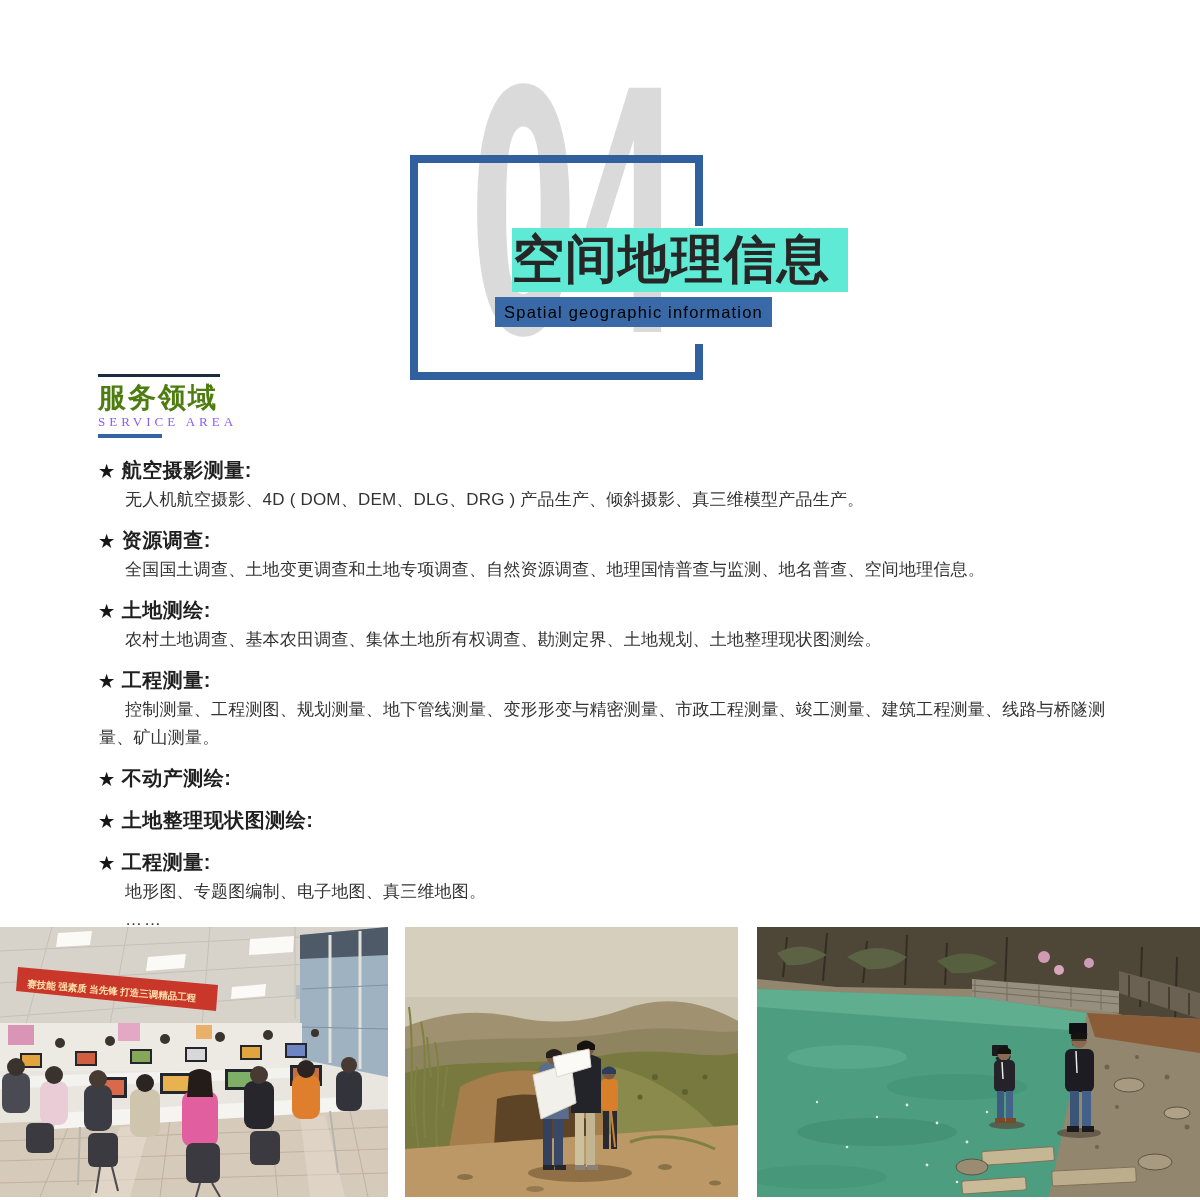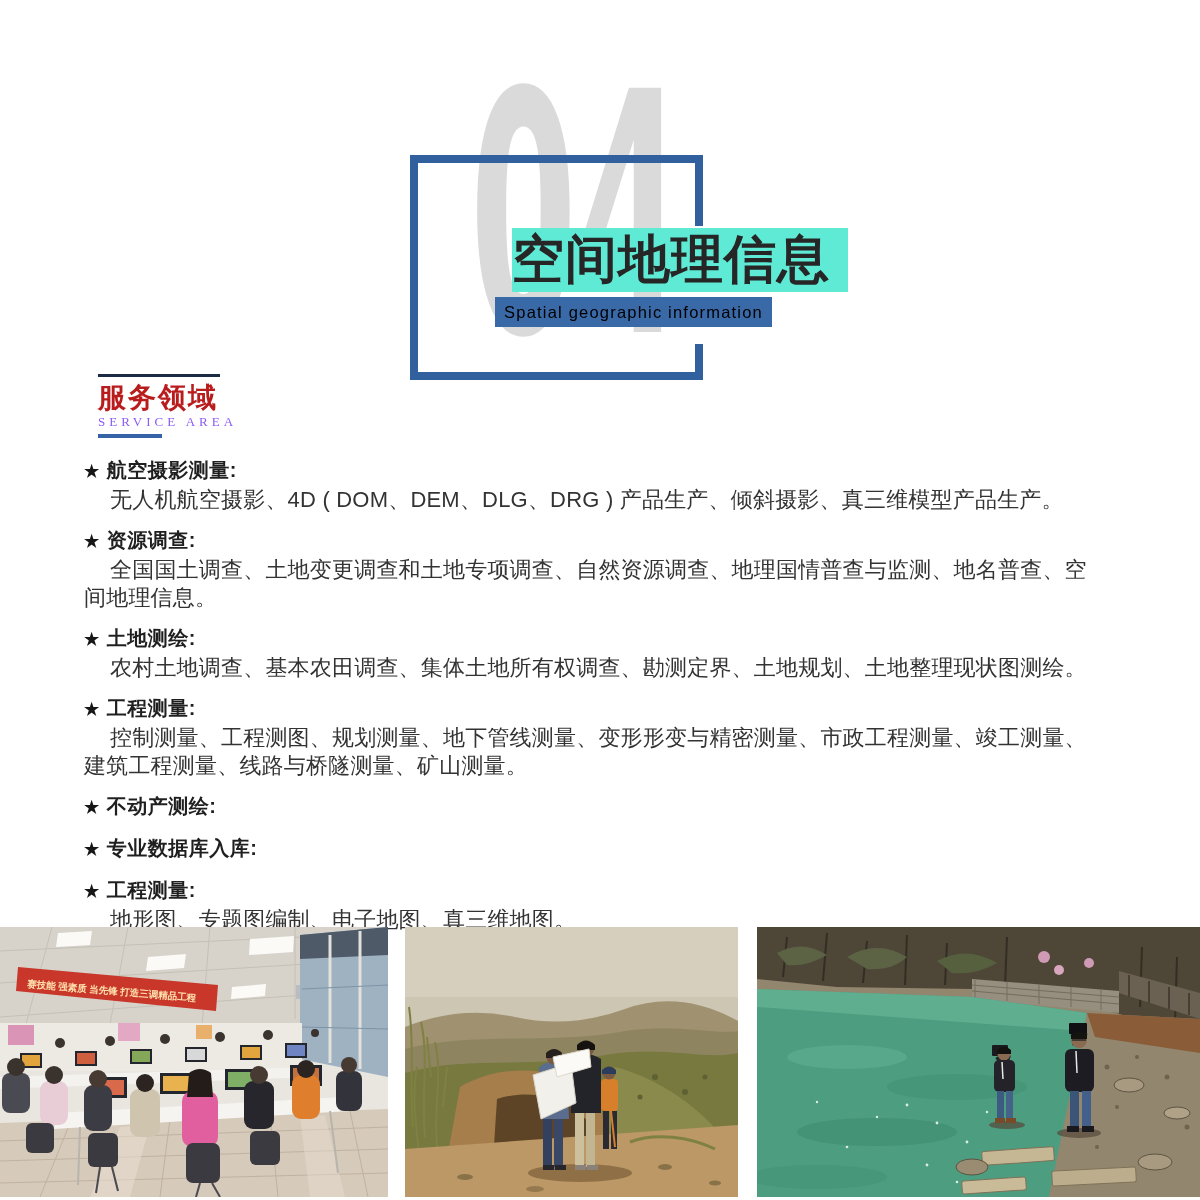--- a/index.html
+++ b/index.html
@@ -21,33 +21,33 @@
     letter-spacing:1px; line-height:62px; white-space:nowrap;
   }
   .subtitle-banner {
     position:absolute; left:495px; top:297px; width:277px; height:30px;
     background:#3A69A8; color:#000000; font-size:16.5px; letter-spacing:1.2px;
     text-align:center; line-height:30px; font-weight:400;
   }
   
   .sa { position:absolute; left:98px; top:374px; }
   .sa-topline { width:122px; height:3px; background:#1C2B45; margin-bottom:5px; }
-  .sa-title { font-size:28px; font-weight:600; color:#b91c1c; letter-spacing:2px; line-height:32px; }
+  .sa-title { font-size:28px; font-weight:600; color:#4d7c0f; letter-spacing:2px; line-height:32px; }
   .sa-sub { font-family:"Liberation Serif", serif; font-size:13px; letter-spacing:4px; color:#8b5cf6; margin-top:0; }
   .sa-underline { width:64px; height:4px; background:#3563A8; margin-top:4px; }
   
-  .services { position:absolute; left:84px; top:450px; width:1020px; padding-top:6px; }
+  .services { position:absolute; left:99px; top:450px; width:1020px; padding-top:6px; }
   .svc-h {
     font-size:20px; font-weight:bold; color:#1f1f1f; line-height:28px;
     margin-top:12px; letter-spacing:0.5px;
   }
   .svc:first-child .svc-h { margin-top:0; }
   .svc-h .star { font-size:17px; margin-right:7px; color:#161616; }
   .svc-d {
-    font-size:22px; color:#333333; line-height:28px; text-indent:26px;
+    font-size:17px; color:#333333; line-height:28px; text-indent:26px;
     letter-spacing:0.2px;
   }
   .dots { font-size:17px; color:#333; line-height:28px; text-indent:26px; letter-spacing:2px; }
   
   .photo { position:absolute; top:927px; height:270px; overflow:hidden; }
   .photo svg { display:block; width:100%; height:100%; }
   .photo-1 { left:0;     width:388px; }
   .photo-2 { left:405px; width:333px; }
   .photo-3 { left:757px; width:443px; }
 </style>
@@ -87,21 +87,21 @@
       <p class="svc-d">农村土地调查、基本农田调查、集体土地所有权调查、勘测定界、土地规划、土地整理现状图测绘。</p>
     </div>
     <div class="svc">
       <div class="svc-h"><span class="star">★</span><span>工程测量:</span></div>
       <p class="svc-d">控制测量、工程测图、规划测量、地下管线测量、变形形变与精密测量、市政工程测量、竣工测量、建筑工程测量、线路与桥隧测量、矿山测量。</p>
     </div>
     <div class="svc">
       <div class="svc-h"><span class="star">★</span><span>不动产测绘:</span></div>
     </div>
     <div class="svc">
-      <div class="svc-h"><span class="star">★</span><span>专业数据库入库:</span></div>
+      <div class="svc-h"><span class="star">★</span><span>土地整理现状图测绘:</span></div>
     </div>
     <div class="svc">
       <div class="svc-h"><span class="star">★</span><span>工程测量:</span></div>
       <p class="svc-d">地形图、专题图编制、电子地图、真三维地图。</p>
     </div>
     <p class="dots">……</p>
   </div>
 
   <div class="photo photo-1">
     <svg viewBox="0 0 388 270" preserveAspectRatio="none">

